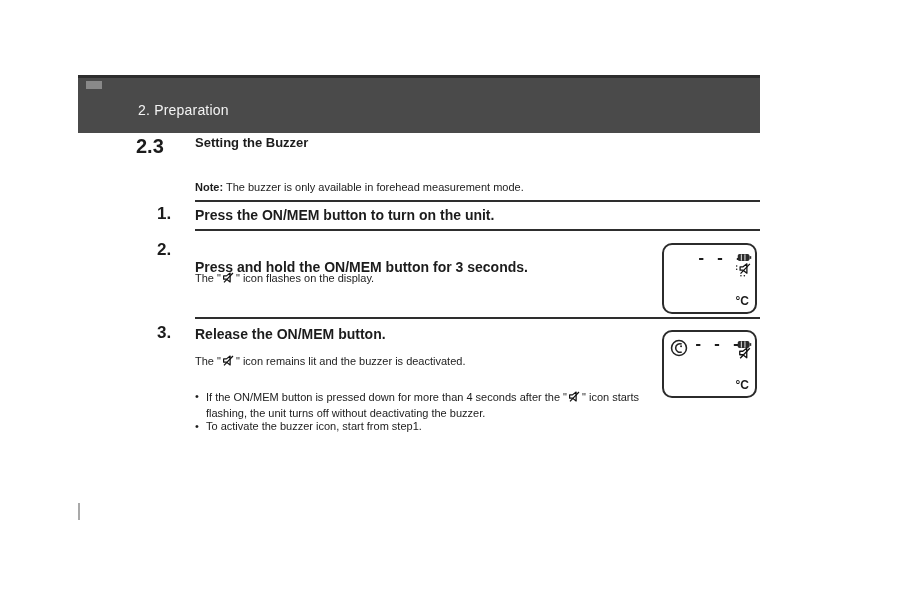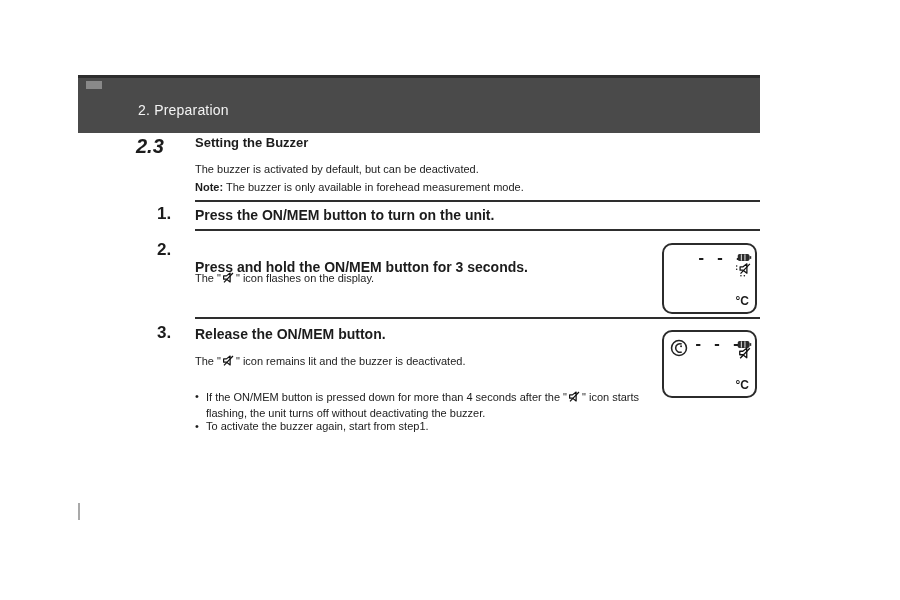--- a/index.html
+++ b/index.html
@@ -15,21 +15,21 @@
   .banner-title{
     position:absolute;left:60px;top:24px;font-size:14px;color:#f4f4f4;letter-spacing:.2px;
   }
   .banner-notch{position:absolute;left:8px;top:3px;width:16px;height:8px;background:#bdbdbd;opacity:.55;}
   
   .en-badge{
     position:absolute;left:767px;top:185px;width:53px;height:25px;background:#4a4a4a;
     color:#ffffff;font-weight:bold;font-size:14px;line-height:25px;box-sizing:border-box;
   }
   
-  .sec-num{position:absolute;left:136px;top:135px;font-size:20px;font-weight:bold;font-style:italic;}
+  .sec-num{position:absolute;left:136px;top:135px;font-size:20px;font-weight:bold;}
   .sec-title{position:absolute;left:195px;top:135px;font-size:13px;font-weight:bold;}
   .intro{position:absolute;left:195px;top:163px;font-size:11px;}
   .note-line{position:absolute;left:195px;top:181px;font-size:11px;}
   .b{font-weight:bold;}
   
   .rule{position:absolute;left:195px;width:570px;height:2px;background:#2e2e2e;}
   .rule1{top:200px;} .rule2{top:229px;} .rule3{top:317px;}
   
   .step-num{position:absolute;font-size:17px;font-weight:bold;left:157px;}
   .step-title{position:absolute;left:195px;font-size:14px;font-weight:bold;}
@@ -73,21 +73,20 @@
 
   <div class="banner">
     <div class="banner-notch"></div>
     <div class="banner-title">2. Preparation</div>
   </div>
 
   <div class="en-badge">EN</div>
 
   <div class="sec-num">2.3</div>
   <div class="sec-title">Setting the Buzzer</div>
-  <div class="intro">The buzzer is activated by default, but can be deactivated.</div>
   <div class="note-line"><span class="b">Note:</span><span> The buzzer is only available in forehead measurement mode.</span></div>
 
   <div class="rule rule1"></div>
   <div class="rule rule2"></div>
   <div class="rule rule3"></div>
 
   <div class="step-num n1">1.</div>
   <div class="step-title t1">Press the ON/MEM button to turn on the unit.</div>
 
   <div class="step-num n2">2.</div>
@@ -152,20 +151,20 @@
   <div class="notes">
     <div class="note-item">
       <span class="bullet">•</span>
       <span class="note-text"><span>If the ON/MEM button is pressed down for more than 4 seconds after the "</span><span class="inline-icon"><svg width="13" height="13" viewBox="0 0 16 16">
               <path d="M2 6 L5.5 6 L10 2.5 L10 13.5 L5.5 10 L2 10 Z" fill="none" stroke="#111" stroke-width="1.5" stroke-linejoin="round"></path>
               <line x1="2.5" y1="14" x2="13.5" y2="2.5" stroke="#111" stroke-width="1.5"></line>
             </svg></span><span>" icon starts flashing, the unit turns off without deactivating the buzzer.</span></span>
     </div>
     <div class="note-item">
       <span class="bullet">•</span>
-      <span class="note-text">To activate the buzzer again, start from step1.</span>
+      <span class="note-text">To activate the buzzer icon, start from step1.</span>
     </div>
   </div>
 
   <div class="page-number">5</div>
   <div class="print-mark"></div>
 
 </div>
 
 </body></html>

